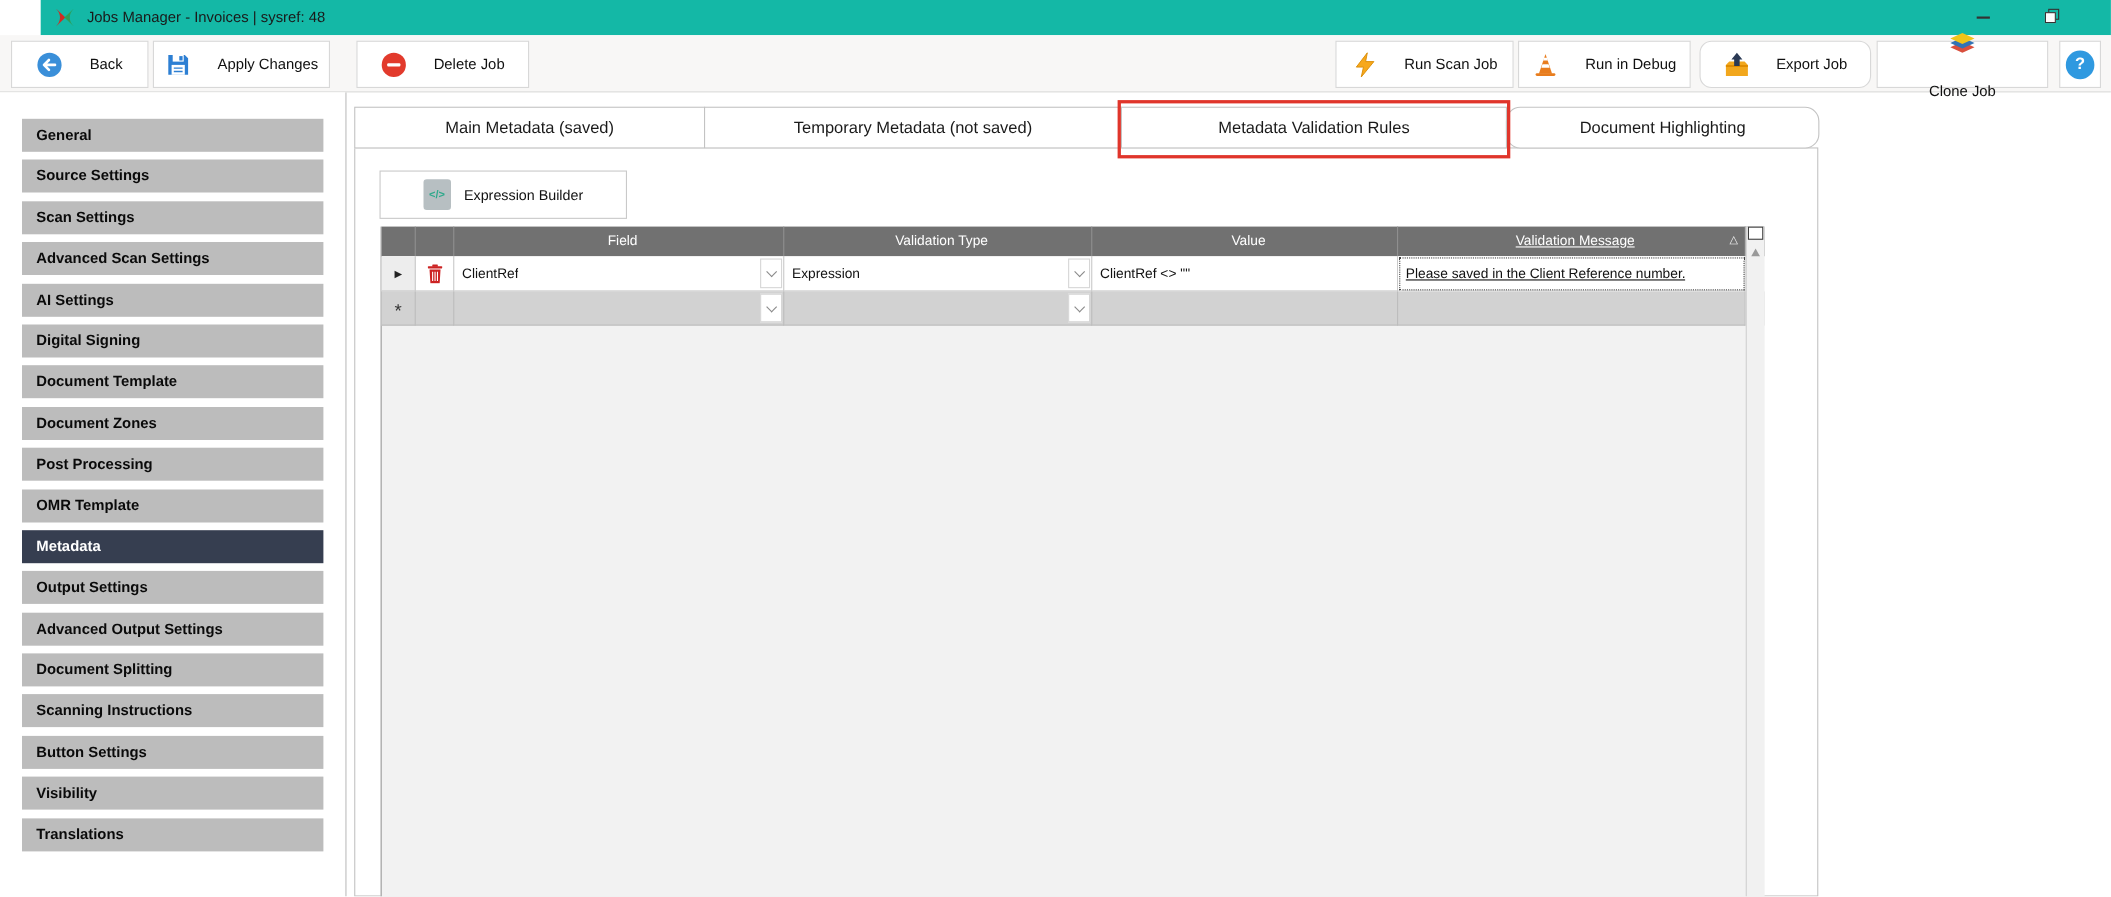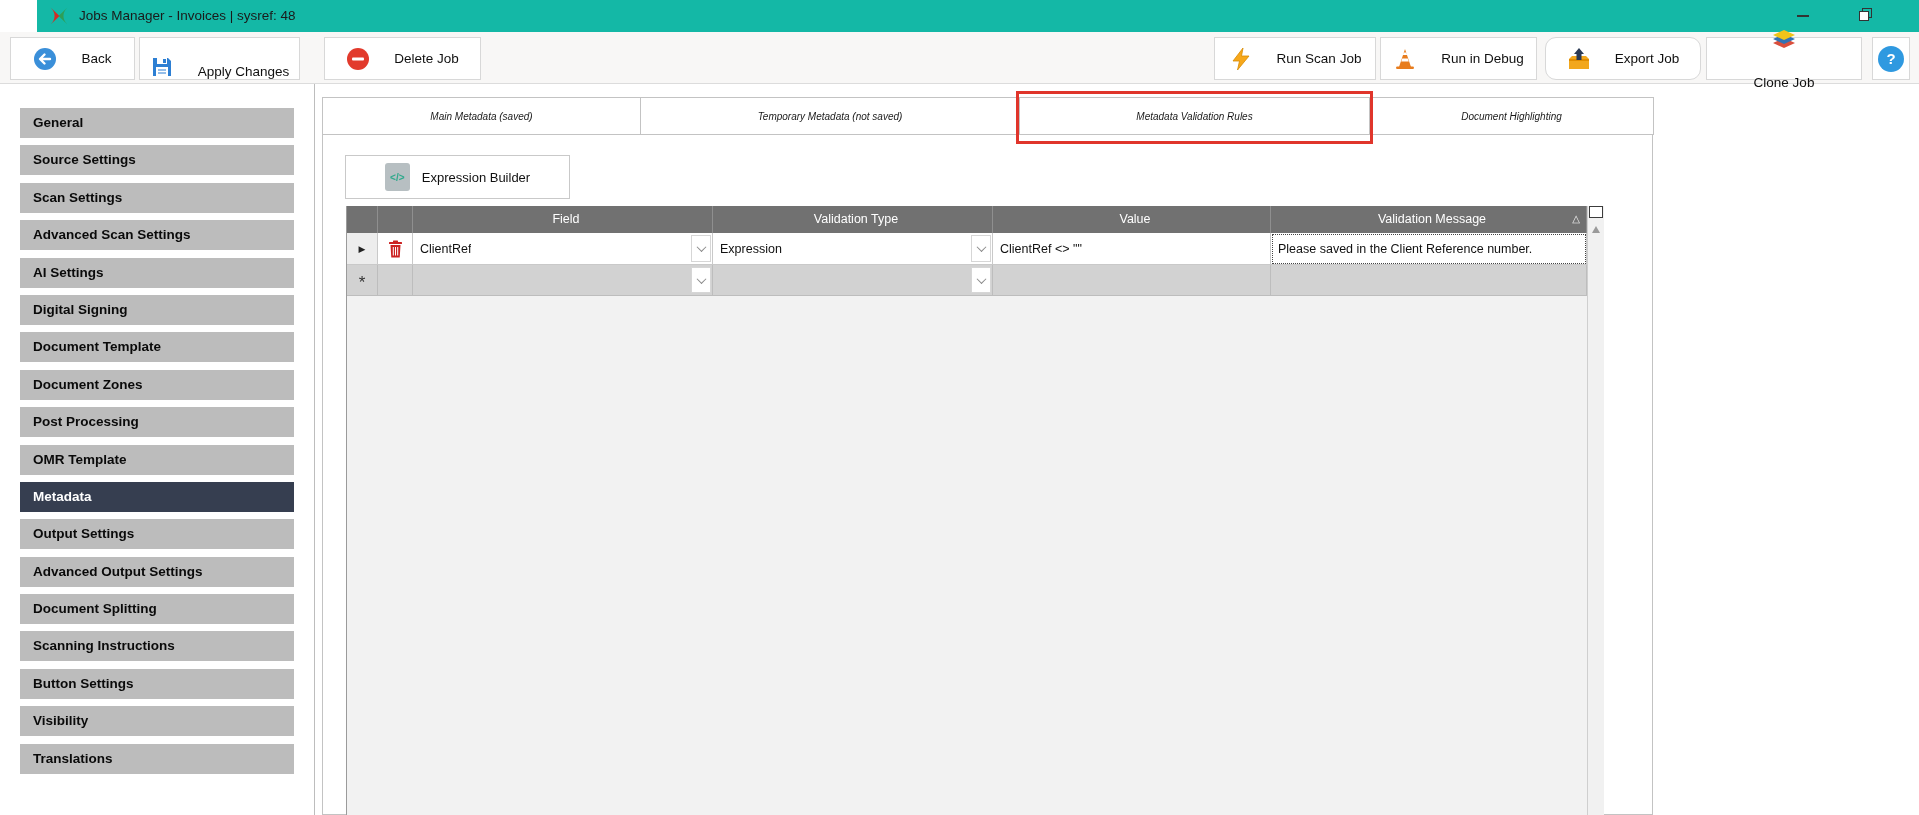--- a/index.html
+++ b/index.html
@@ -15,52 +15,52 @@
   .win-btn { position:absolute; top:0; width:56px; height:32px; display:flex; align-items:center; justify-content:center; }
   .win-min { left:1738px; } .win-restore { left:1799px; } .win-close { left:1860px; font-size:19px; color:#333; }
   .min-bar { width:12px; height:2px; background:#333; }
   .restore-shape { position:relative; width:11px; height:11px; }
   .restore-shape .r-back { position:absolute; left:3px; top:-3px; width:10px; height:10px; border:1.5px solid #333; }
   .restore-shape .r-front { position:absolute; left:0; top:0; width:10px; height:10px; border:1.5px solid #333; background:#fdfdfd; }
   
   .toolbar { position:absolute; left:0; top:32px; width:1919px; height:52px; background:#f8f7f6; border-bottom:1px solid #dcdcdc; }
   .tbtn { position:absolute; top:5px; height:43px; background:#fff; border:1px solid #d8d8d8;
           display:flex; align-items:center; justify-content:center; gap:24px; font-size:13.5px; color:#101010; cursor:default; }
-  .b-back{left:10px;width:125px;} .b-apply{left:139px;width:161px;align-items:flex-end;} .b-delete{left:304px;width:157px;margin-left:20px;}
+  .b-back{left:10px;width:125px;} .b-apply{left:139px;width:161px;} .b-delete{left:304px;width:157px;margin-left:20px;}
   .b-runscan{left:1214px;width:162px;} .b-rundebug{left:1380px;width:157px;}
   .b-export{left:1545px;width:156px;border-radius:11px;} .b-clone{left:1706px;width:156px;flex-direction:column;}
   .b-help{left:1872px;width:38px; font-weight:bold;}
   .help-circle { width:26px; height:26px; border-radius:50%; background:#2f99e0; color:#fff; font-size:15px; font-weight:bold;
                  display:flex; align-items:center; justify-content:center; }
   
   .sidebar { position:absolute; left:0; top:84px; width:315px; height:731px; background:#ffffff; border-right:1px solid #bdbdbd; padding-top:24px; }
   .side-item { margin:0 20px 7.4px 20px; height:30px; line-height:30px; background:#bcbcbc; color:#0a0a0a;
                font-size:13.5px; font-weight:bold; padding-left:13px; }
   .side-item.selected { background:#363e50; color:#ffffff; }
   
   .panel { position:absolute; left:322px; top:134px; width:1331px; height:681px; background:#ffffff; border:1px solid #c3c3c3; }
   .tab { position:absolute; top:97px; height:38px; background:#ffffff; border:1px solid #c3c3c3;
-         display:flex; align-items:center; justify-content:center; font-size:10px; color:#1a1a1a;font-style:italic; }
-  .tab0{left:322px;width:319px;} .tab1{left:640px;width:380px;} .tab2{left:1019px;width:351px;} .tab3{left:1369px;width:285px;}
+         display:flex; align-items:center; justify-content:center; font-size:15px; color:#1a1a1a; }
+  .tab0{left:322px;width:319px;} .tab1{left:640px;width:380px;} .tab2{left:1019px;width:351px;} .tab3{left:1369px;width:285px;border-radius:13px;}
   .red-box { position:absolute; left:1016px; top:91px; width:357px; height:53px; border:3px solid #e0352b; z-index:20; pointer-events:none; }
   
   .exp-btn { position:absolute; left:345px; top:155px; width:225px; height:44px; background:#fff; border:1px solid #c9c9c9;
              display:flex; align-items:center; justify-content:center; gap:12px; font-size:13px; }
   .code-file { width:25px; height:28px; background:#b7bfc2; border-radius:3px; color:#2fa98c; font-size:10px; font-weight:bold;
                display:flex; align-items:center; justify-content:center; }
   
   .grid { position:absolute; left:346px; top:206px; width:1258px; height:609px; background:#f2f2f2;
           border-left:1px solid #9b9b9b; }
   .g-head { display:flex; height:27px; background:#717171;text-align:center; }
   .gh { border-right:1px solid #8f8f8f; color:#fff; font-size:12.5px; line-height:26px; padding-left:7px; position:relative; }
   .g-row { display:flex; height:32px; background:#fff; }
   .g-row2 { display:flex; height:31px; background:#d2d2d2; }
   .gc { border-right:1px solid #c9c9c9; border-bottom:1px solid #c9c9c9; font-size:12.5px; display:flex; align-items:center; position:relative; }
   .g-row2 .gc { border-right-color:#bdbdbd; border-bottom-color:#bdbdbd; }
-  .c0{width:31px;} .c1{width:35px;} .c2{width:300px;} .c3{width:280px;} .c4{width:278px;} .c5{width:316px;}
+  .c0{width:31px;} .c1{width:35px;} .c2{width:300px;} .c3{width:280px;} .c4{width:278px;} .c5{width:316px;text-decoration:underline;}
   .cell-text { padding-left:7px; white-space:nowrap; overflow:hidden; }
   .marker-cell { background:#ededed; justify-content:center; }
   .g-row2 .marker-cell { background:#d2d2d2; }
   .row-arrow { font-size:9px; color:#222; }
   .row-star { font-size:17px; color:#333; line-height:10px; margin-top:6px; }
   .dd { position:absolute; right:1px; top:2px; bottom:2px; width:20px; background:#fff; border:1px solid #d6d6d6;
         display:flex; align-items:center; justify-content:center; }
   .chev { width:7px; height:7px; border-right:1.6px solid #8a8a8a; border-bottom:1.6px solid #8a8a8a;
           transform: rotate(45deg) translate(-1px,-1px); }
   .sel-cell { outline:1px dotted #444; outline-offset:-2px; background:#fff; }

